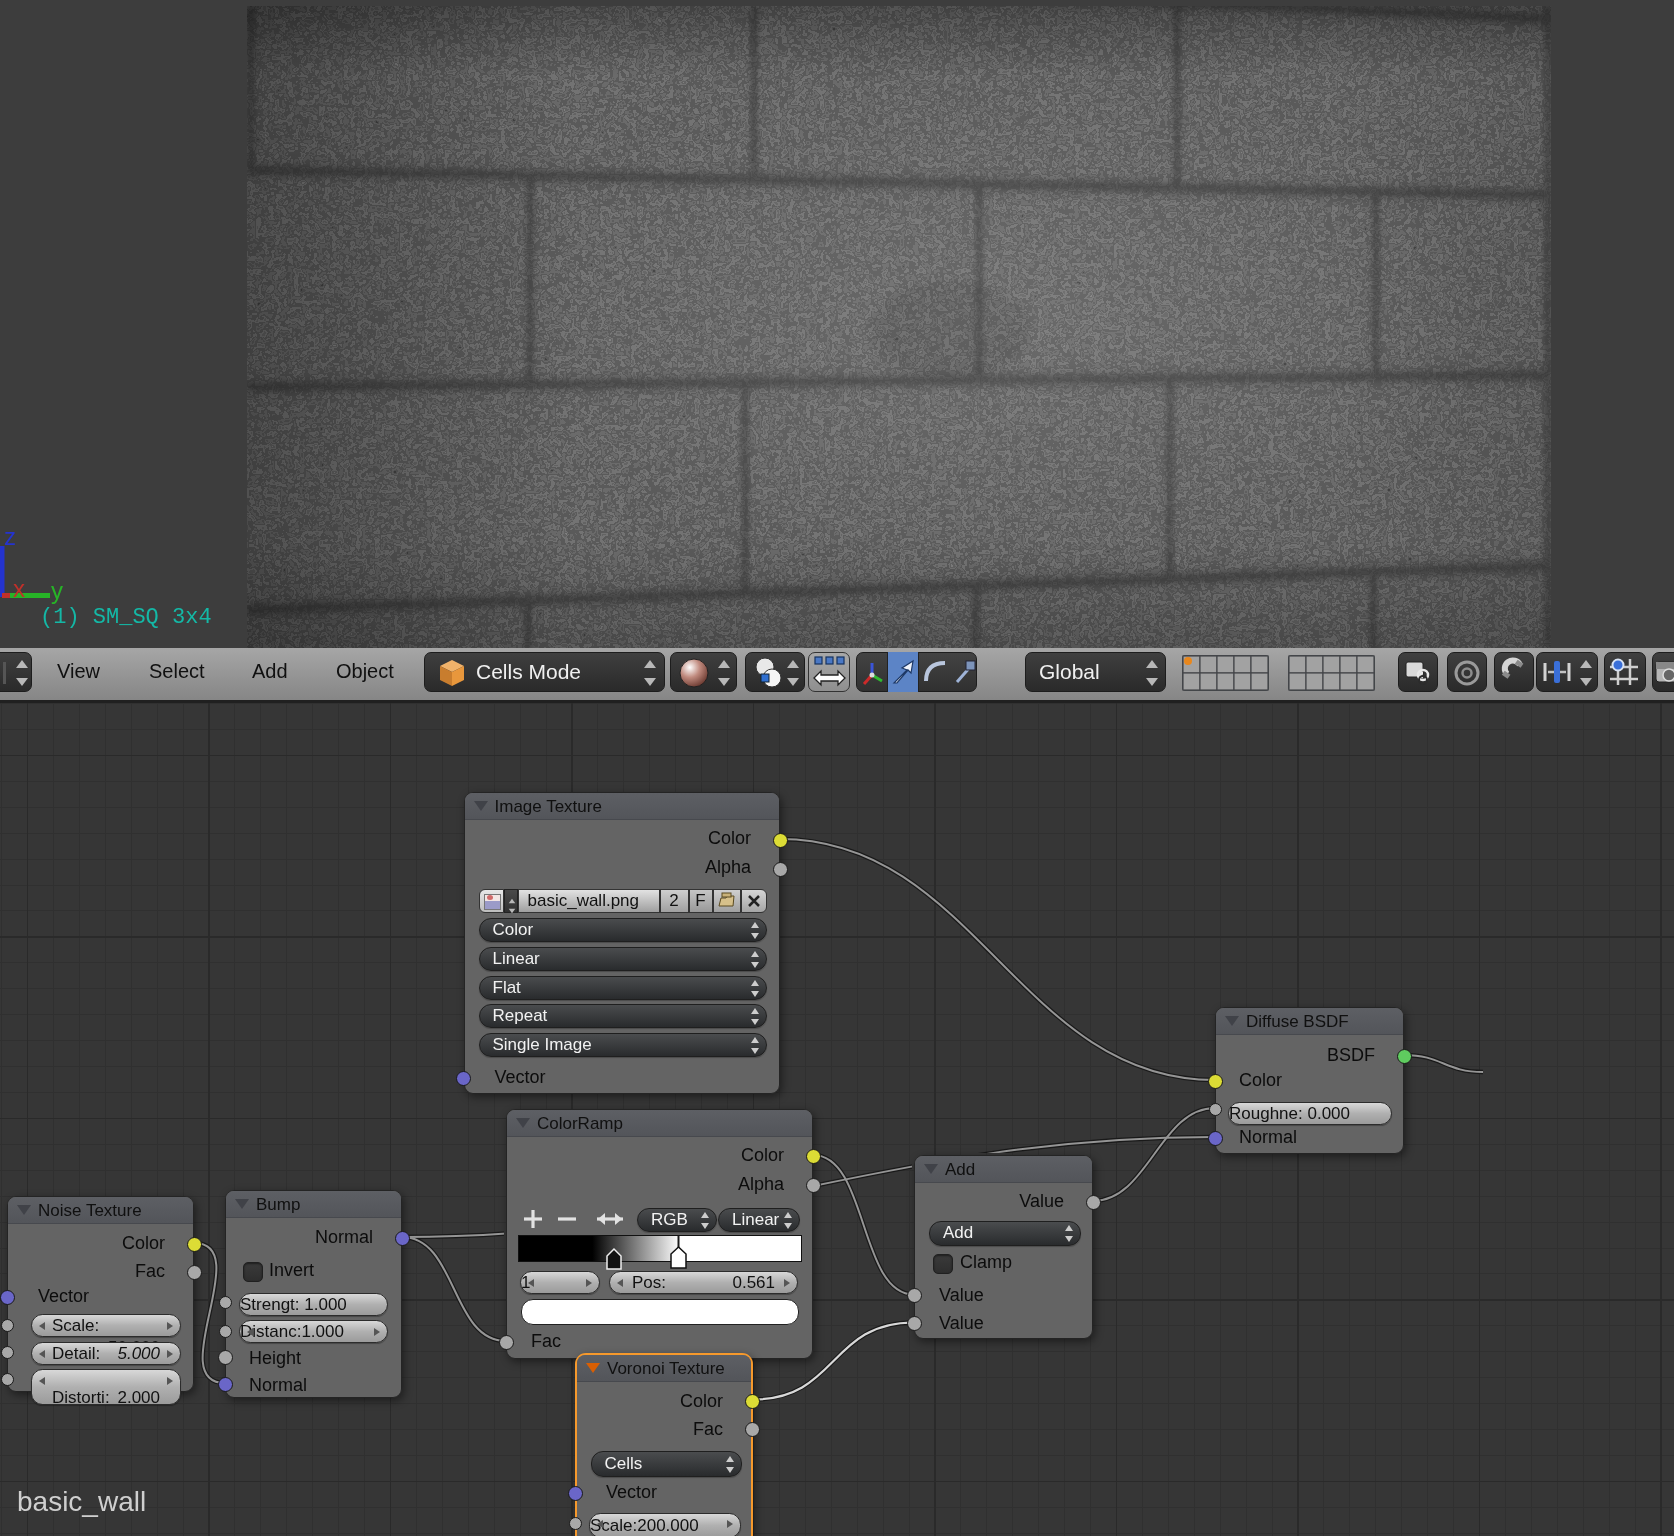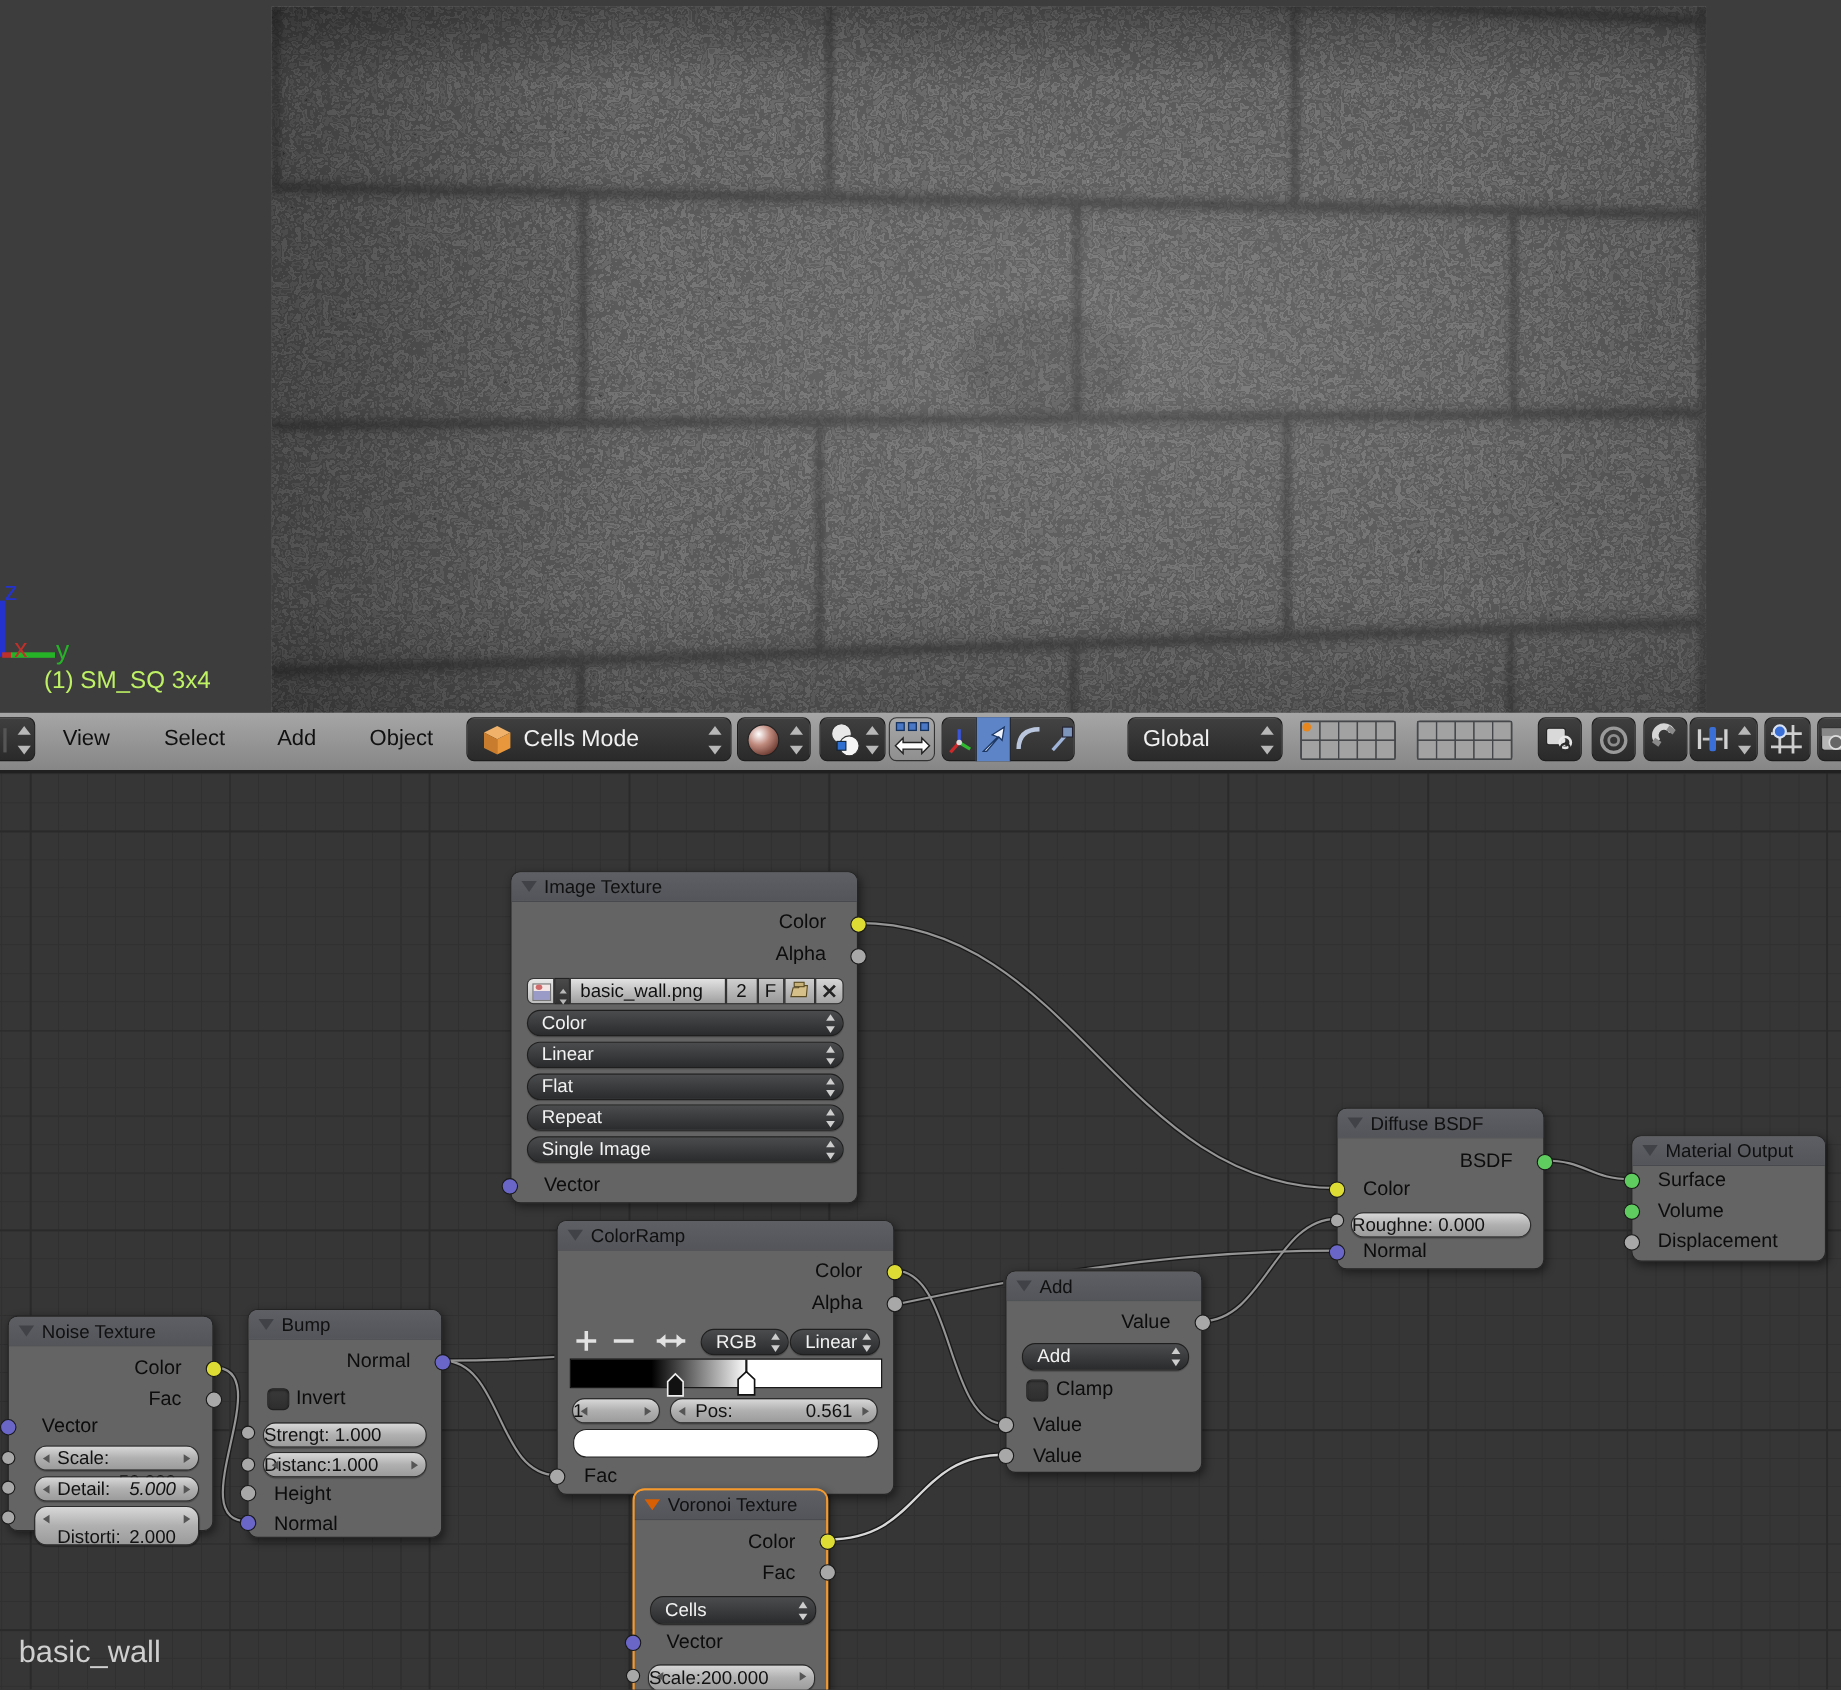--- a/index.html
+++ b/index.html
@@ -1,19 +1,19 @@
 <!DOCTYPE html>
 <html><head>
 <meta charset="utf-8">
 <style>
 html,body{margin:0;padding:0;}
 body{width:1674px;height:1536px;position:relative;overflow:hidden;
   font-family:"Liberation Sans",sans-serif;background:#353535;}
 #viewport{position:absolute;left:0;top:0;width:1674px;height:648px;background:#3d3d3d;}
-#vptext{position:absolute;left:40px;top:605px;color:#bef264;font-size:22px;z-index:6;}
+#vptext{position:absolute;left:40px;top:605px;color:#14b8a6;font-size:22px;z-index:6;font-family:Liberation Mono, monospace;}
 #header{position:absolute;left:0;top:648px;width:1674px;height:52px;
   background:linear-gradient(#a6a6a6,#949494 55%,#868686);border-bottom:3px solid #202020;z-index:7;}
 .menu{position:absolute;top:12px;color:#101010;font-size:20px;}
 .dwidget{position:absolute;top:4px;height:40px;border-radius:7px;
   background:linear-gradient(#3f3f3f,#2a2a2a);border:1px solid #1d1d1d;box-sizing:border-box;}
 .wtext{position:absolute;color:#f0f0f0;font-size:21px;top:7px;}
 .updn{position:absolute;width:12px;height:26px;top:7px;}
 .updn:before{content:"";position:absolute;left:0;top:0;border:6px solid transparent;border-bottom:8px solid #b8b8b8;border-top:none;}
 .updn:after{content:"";position:absolute;left:0;bottom:0;border:6px solid transparent;border-top:8px solid #b8b8b8;border-bottom:none;}
 #editor{position:absolute;left:0;top:700px;width:1674px;height:836px;
@@ -512,26 +512,14 @@
     <div class="nlabel" style="right:28px;top:37px;">BSDF</div>
     <div class="sock sgr" style="right:-8.5px;top:40.5px;"></div>
     <div class="nlabel" style="left:23px;top:62px;">Color</div>
     <div class="sock sy" style="left:-8.5px;top:65.5px;"></div>
     <div class="slider" style="left:12px;top:93.5px;width:164px;">Roughne: 0.000</div>
     <div class="sock sg ssm" style="left:-7px;top:94.5px;"></div>
     <div class="nlabel" style="left:23px;top:119px;">Normal</div>
     <div class="sock sb" style="left:-8.5px;top:122.5px;"></div>
   </div>
 
-  <div class="node" style="left:1483px;top:332px;width:177px;height:115px;">
-    <div class="nhead">
-        <div class="ntri"></div>
-        <div class="ntitle" style="font-size:17px;">Material Output</div>
-      </div>
-    <div class="nlabel" style="left:23px;top:29px;">Surface</div>
-    <div class="nlabel" style="left:23px;top:57px;">Volume</div>
-    <div class="nlabel" style="left:23px;top:85px;">Displacement</div>
-    <div class="sock sgr" style="left:-8.5px;top:32.5px;"></div>
-    <div class="sock sgr" style="left:-8.5px;top:60.5px;"></div>
-    <div class="sock sg" style="left:-8.5px;top:88.5px;"></div>
-  </div>
 </div>
 <div id="bwtext">basic_wall</div>
 
 </body></html>

